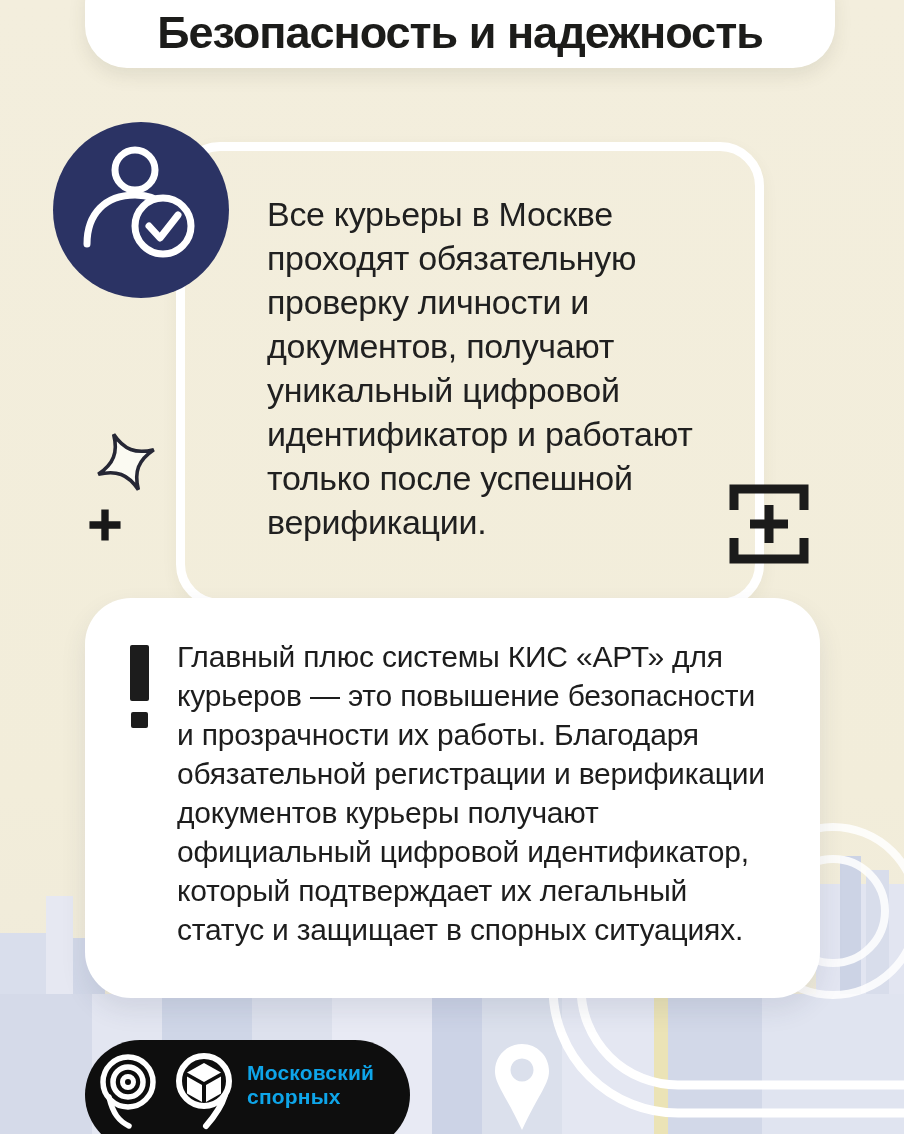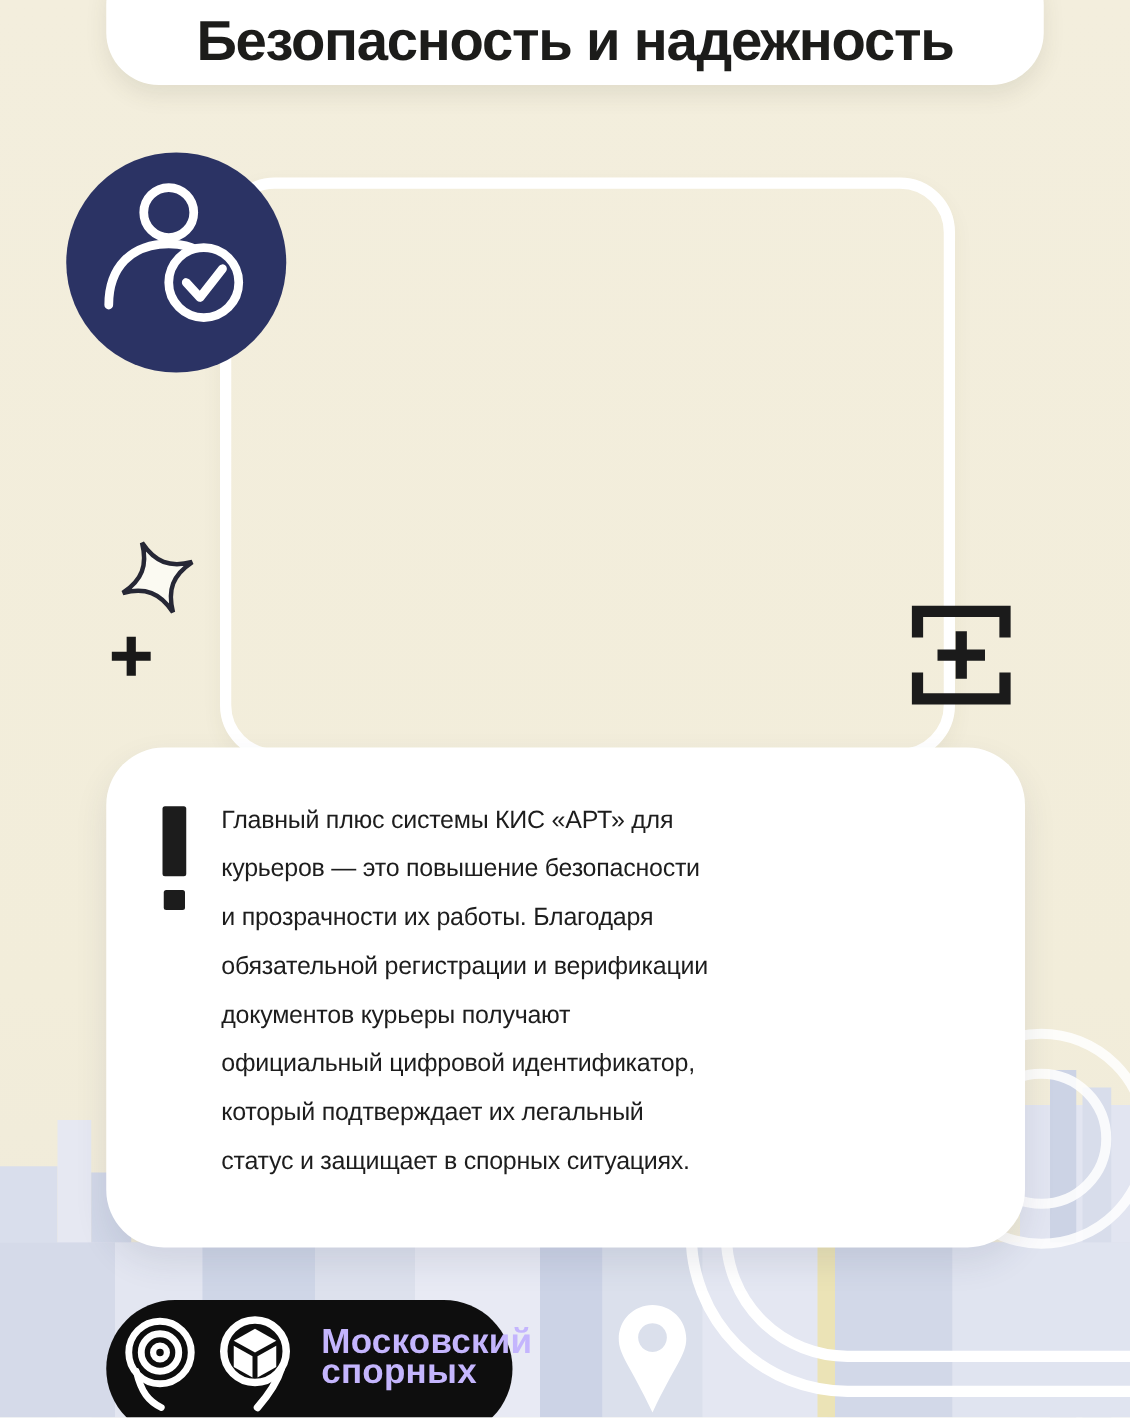--- a/index.html
+++ b/index.html
@@ -53,27 +53,27 @@
   
   .sparkle{left:94px;top:430px;width:64px;height:64px;transform:rotate(-24deg);}
   .plus-left{left:87px;top:507px;width:36px;height:36px;}
   .frame-plus{left:727px;top:480px;width:84px;height:88px;}
 
   
   .note-card{left:85px;top:598px;width:735px;height:400px;background:#ffffff;border-radius:46px;
     box-shadow:0 12px 26px rgba(50,55,90,.10);}
   .excl-bar{position:absolute;left:45px;top:47px;width:19px;height:56px;background:#1c1c1c;border-radius:2px;}
   .excl-dot{position:absolute;left:46px;top:114px;width:17px;height:16px;background:#1c1c1c;border-radius:2px;}
-  .note-text{position:absolute;left:92px;top:39px;width:640px;font-size:20px;line-height:39px;
+  .note-text{position:absolute;left:92px;top:39px;width:640px;font-size:30px;line-height:39px;
     letter-spacing:-0.2px;color:#1d1d1d;white-space:pre-line;}
 
   
   .logo-pill{left:85px;top:1040px;width:325px;height:110px;background:#0e0e0e;border-radius:55px;}
-  .brand-text{position:absolute;left:172px;top:21px;color:#c4b5fd;font-weight:700;
-    font-size:28px;line-height:24px;letter-spacing:0.2px;}
+  .brand-text{position:absolute;left:162px;top:21px;color:#0ea5e9;font-weight:700;
+    font-size:21px;line-height:24px;letter-spacing:0.2px;}
 
   
   .loc-pin{left:490px;top:1040px;width:64px;height:94px;}
 </style>
 </head>
 <body>
 
 <div class="canvas">
 
   <div class="tower t1"></div>
@@ -97,20 +97,28 @@
 
   <svg class="abs decor" viewBox="0 0 904 1134">
     <rect x="654" y="996" width="14" height="138" fill="#ebe3b6"></rect>
     <circle cx="833" cy="911" r="84" fill="none" stroke="rgba(255,255,255,0.85)" stroke-width="8"></circle>
     <circle cx="833" cy="911" r="52" fill="none" stroke="rgba(255,255,255,0.85)" stroke-width="8"></circle>
     <path d="M904 1085 H678 A97 97 0 0 1 581 988 V960" fill="none" stroke="#ffffff" stroke-width="9"></path>
     <path d="M904 1113 H678 A125 125 0 0 1 553 988 V960" fill="none" stroke="#ffffff" stroke-width="9"></path>
   </svg>
 
   <div class="abs feature-card"></div>
+  <div class="abs feature-text">Все курьеры в Москве
+проходят обязательную
+проверку личности и
+документов, получают
+уникальный цифровой
+идентификатор и работают
+только после успешной
+верификации.</div>
 
   <svg class="abs sparkle" viewBox="0 0 80 80">
     <path d="M40 2 C44 25 55 36 78 40 C55 44 44 55 40 78 C36 55 25 44 2 40 C25 36 36 25 40 2 Z" fill="#fbfaf2" stroke="#262735" stroke-width="4.5"></path>
   </svg>
 
   <svg class="abs plus-left" viewBox="0 0 44 44">
     <path d="M22 3 V41 M3 22 H41" stroke="#191919" stroke-width="9" fill="none"></path>
   </svg>
 
   <svg class="abs frame-plus" viewBox="0 0 84 88">

